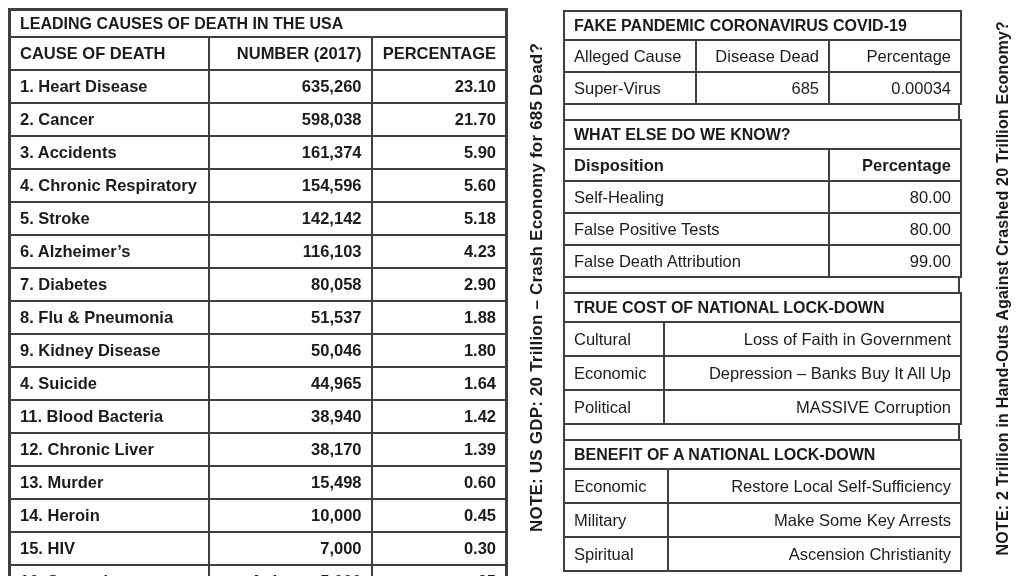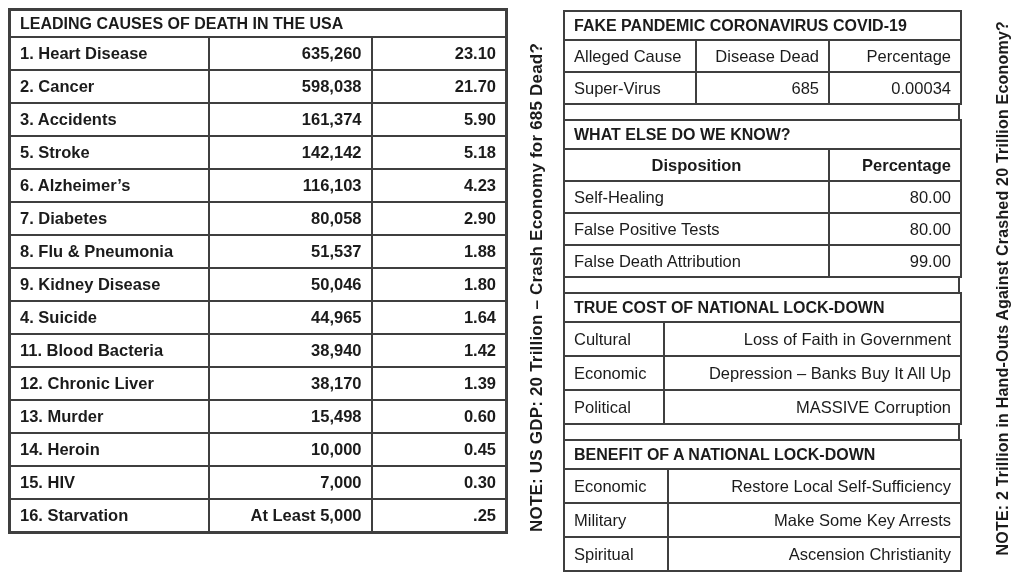--- a/index.html
+++ b/index.html
@@ -23,21 +23,21 @@
   .left-table tbody td:nth-child(n+2),
   .left-table .head-row td:nth-child(n+2){text-align:right;}
   
   .right-col{position:absolute;left:563px;top:10px;width:397px;}
   .right-col table{width:397px;border:2.5px solid #3f3f3f;}
   .right-col td{height:26px;}
   .right-col .title-row td{font-weight:bold;font-size:16px;height:23px;}
   .spacer{height:14px;border-left:2px solid #3f3f3f;border-right:2px solid #3f3f3f;margin:0;}
   .covid-table tbody td:nth-child(n+2),
   .covid-table .head-row td:nth-child(n+2){text-align:right;}
-  .know-table .head-row td{font-weight:bold;text-align:center;}
+  .know-table .head-row td{font-weight:bold;}
   .know-table td:nth-child(2){text-align:right;}
   .two-col td:nth-child(2){text-align:right;}
   .cost-table td{height:28px;}
   .benefit-table td{height:28px;margin-left:48px;}
   
   .vnote{
     position:absolute;top:0;height:576px;
     display:flex;align-items:center;justify-content:center;
     font-weight:bold;
   }
@@ -56,36 +56,46 @@
 <table class="left-table">
   <colgroup>
       <col style="width:199px">
       <col style="width:163px">
       <col style="width:135px">
     </colgroup>
   <thead>
     <tr class="title-row">
       <td colspan="3">LEADING CAUSES OF DEATH IN THE USA</td>
     </tr>
+    <tr class="head-row">
+      <td>CAUSE OF DEATH</td>
+      <td>NUMBER (2017)</td>
+      <td>PERCENTAGE</td>
+    </tr>
   </thead>
   <tbody>
       <tr>
         <td>1. Heart Disease</td>
         <td>635,260</td>
         <td>23.10</td>
       </tr>
       <tr>
         <td>2. Cancer</td>
         <td>598,038</td>
         <td>21.70</td>
       </tr>
       <tr>
         <td>3. Accidents</td>
         <td>161,374</td>
         <td>5.90</td>
+      </tr>
+      <tr>
+        <td>4. Chronic Respiratory</td>
+        <td>154,596</td>
+        <td>5.60</td>
       </tr>
       <tr>
         <td>5. Stroke</td>
         <td>142,142</td>
         <td>5.18</td>
       </tr>
       <tr>
         <td>6. Alzheimer’s</td>
         <td>116,103</td>
         <td>4.23</td>

